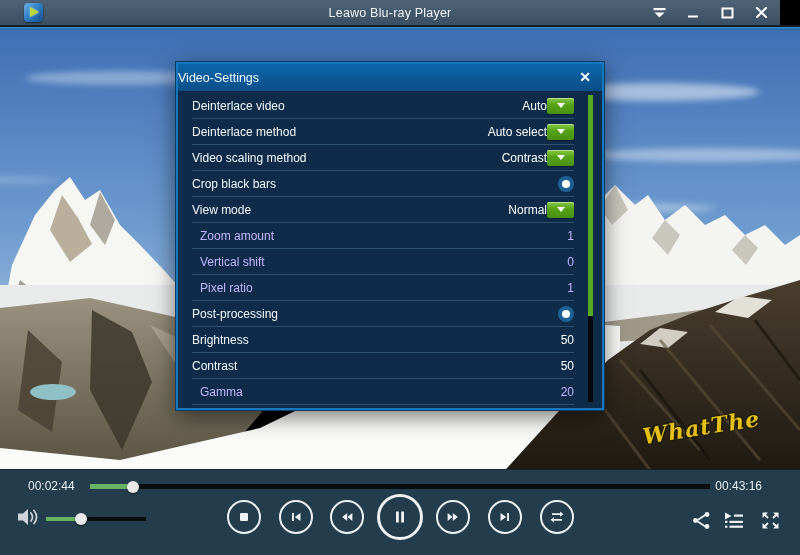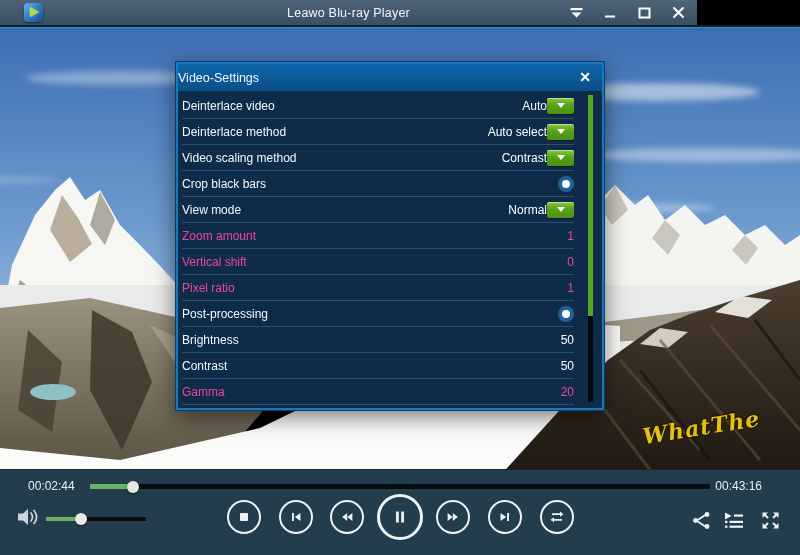--- a/index.html
+++ b/index.html
@@ -1,21 +1,21 @@
 <!DOCTYPE html>
 <html><head>
 <meta charset="utf-8">
 <style>
   * { margin:0; padding:0; box-sizing:border-box; }
   html,body { width:800px; height:555px; overflow:hidden; background:#000; }
   body { font-family:"Liberation Sans", sans-serif; position:relative; }
   .window { position:absolute; inset:0; }
 
   
-  .titlebar { position:absolute; left:0; top:0; width:697px; height:25px;
+  .titlebar { position:absolute; left:0; top:0; width:780px; height:25px;
     background:linear-gradient(#4e6375,#3a4f61); display:flex; align-items:center; }
   .app-icon { position:absolute; left:24px; top:3px; width:19px; height:19px;
     border-radius:4px; background:linear-gradient(135deg,#6db5e8 0%,#2f7fc6 45%,#174f8d 100%);
     box-shadow:0 1px 2px rgba(0,0,0,.5); }
   .app-icon::after { content:''; position:absolute; left:6px; top:4px;
     border-left:9px solid #b9d63a; border-top:5.5px solid transparent; border-bottom:5.5px solid transparent;
     filter:drop-shadow(0 0 1px rgba(255,255,255,.6)); }
   .tb-title { position:absolute; left:0; right:0; text-align:center; color:#f2f6fa;
     font-size:12.5px; letter-spacing:.2px; }
   .tb-btns { position:absolute; right:10px; top:0; height:25px; display:flex; align-items:center; gap:16px; }
@@ -34,25 +34,25 @@
 
   
   .dialog { position:absolute; left:176px; top:32px; width:428px; height:348px;
     background:#0e2c4a; border:2px solid #1778bd;
     box-shadow:0 0 0 1px #0c3c63, 0 6px 22px rgba(0,0,0,.55); }
   .dlg-header { position:relative; height:27px; background:linear-gradient(#0d66aa,#094f88);
     display:flex; align-items:center; }
   .dlg-title { color:#f2f8fc; font-size:12.5px; }
   .dlg-close { position:absolute; right:11px; top:4px; color:#ffffff; font-size:14px;
     font-weight:bold; cursor:pointer; line-height:18px; }
-  .dlg-body { position:relative; height:317px; padding:2px 28px 0 4px; }
+  .dlg-body { position:relative; height:317px; padding:2px 28px 0 14px; }
   .dlg-row { height:26px; display:flex; align-items:center; justify-content:space-between;
     border-bottom:1px solid rgba(130,175,210,.28); }
   .row-label { color:#f4f8fb; font-size:12px; }
-  .dlg-row.disabled .row-label, .dlg-row.disabled .row-value { color:#ec4899; }
+  .dlg-row.disabled .row-label, .dlg-row.disabled .row-value { color:#c4b5fd;margin-left:8px; }
   .row-ctl { display:flex; align-items:center; }
   .dd-value { color:#ffffff; font-size:12px; }
   .dd-btn { width:27px; height:16px; border-radius:2px; cursor:pointer;
     background:linear-gradient(#86ca40,#55a117 45%,#4a9112);
     box-shadow:inset 0 1px 0 rgba(255,255,255,.45), 0 1px 1px rgba(0,0,0,.4);
     display:flex; align-items:center; justify-content:center; }
   .dd-btn::after { content:''; border-left:4.5px solid transparent; border-right:4.5px solid transparent;
     border-top:5px solid #ffffff; }
   .toggle { width:16px; height:16px; border-radius:50%; background:#1f6195; position:relative; cursor:pointer; }
   .toggle::after { content:''; position:absolute; inset:4px; border-radius:50%; background:#ffffff; }

